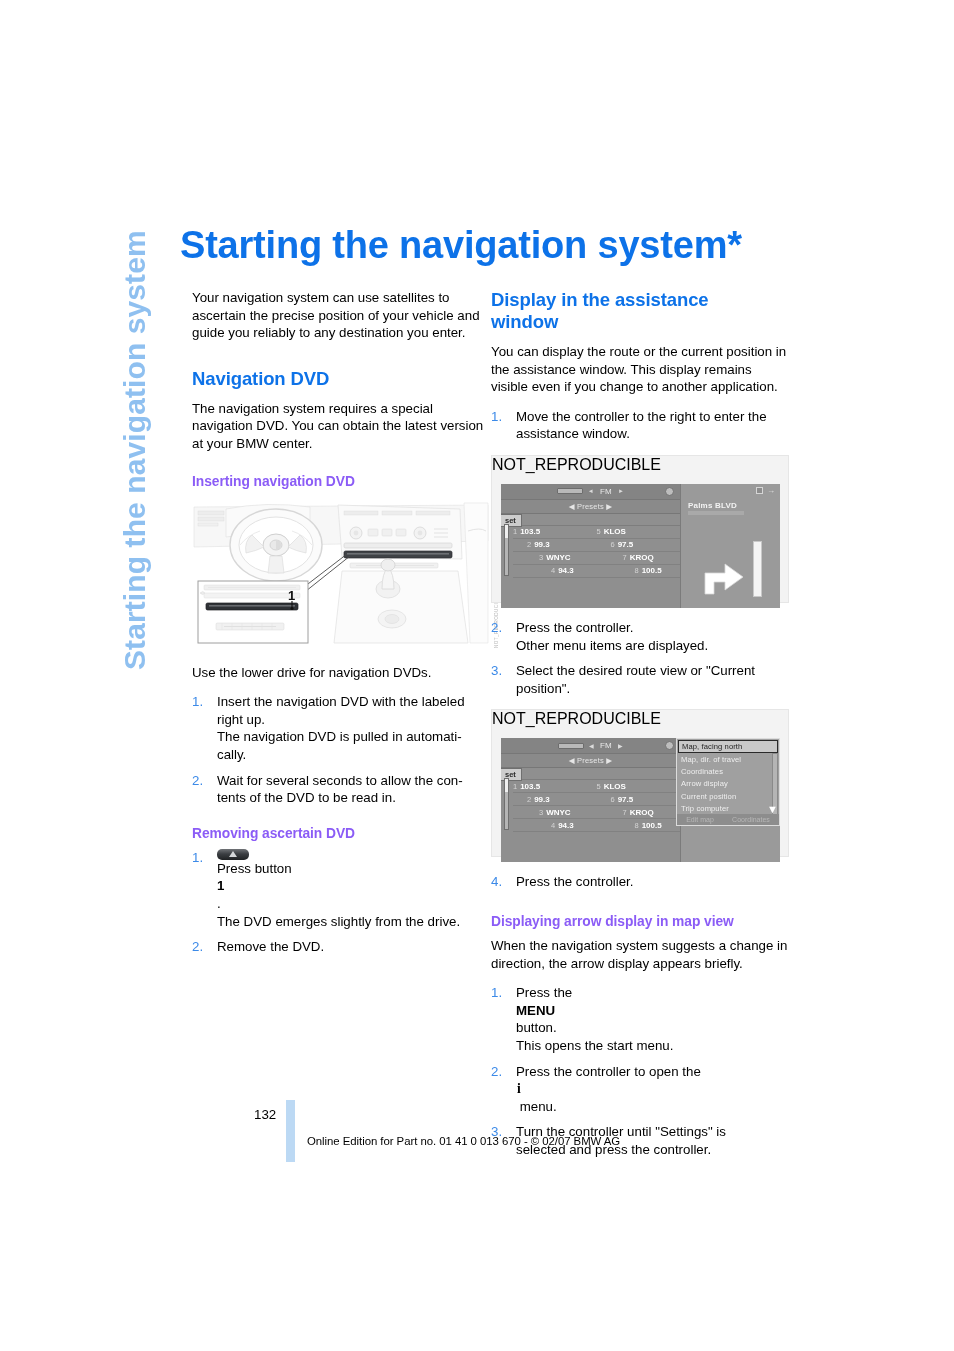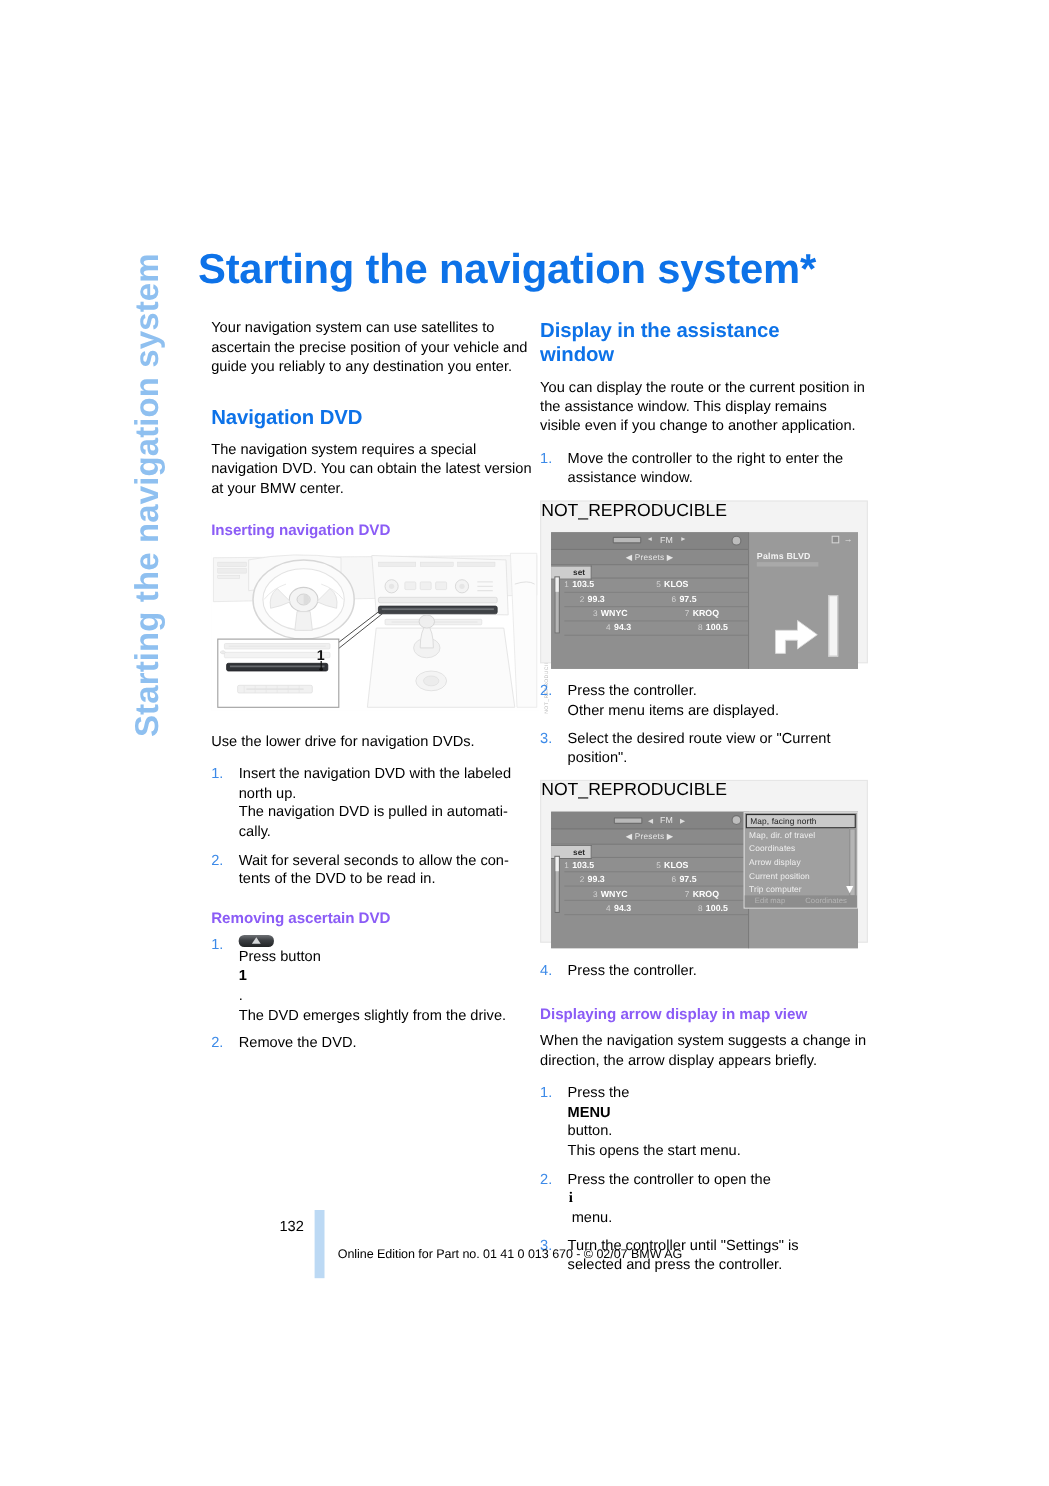--- a/index.html
+++ b/index.html
@@ -237,21 +237,21 @@
     color:#e6e6e6; font-size: 7.5px; letter-spacing: 0.2px;
   }
   .cd-setrow {
     position: relative;
     height: 12px;
     background: #8f8f8f;
     border-bottom: 1px solid #7d7d7d;
   }
   .cd-set {
     position:absolute; left:0; top:0;
-    padding: 1px 5px 1px 20px;
+    padding: 1px 5px 1px 4px;
     background:#cdcdcd; color:#2a2a2a;
     font-size:7.5px; font-weight:bold;
     border:1px solid #6f6f6f;
     border-left:none;
   }
   .cd-presets {
     position: relative;
     padding-left: 12px;
   }
   .cd-prow {
@@ -485,21 +485,21 @@
     <div class="sp-14"></div>
     <p class="body">Use the lower drive for navigation DVDs.</p>
 
     <div class="sp-12"></div>
 
     <ol class="steps">
       <li class="step">
         <span class="num">1.</span>
         <span class="lines">
           <span>Insert the navigation DVD with the labeled</span>
-          <span>north up.</span>
+          <span>right up.</span>
           <span>The navigation DVD is pulled in automati-</span>
           <span>cally.</span>
         </span>
       </li>
       <li class="step">
         <span class="num">2.</span>
         <span class="lines">
           <span>Wait for several seconds to allow the con-</span>
           <span>tents of the DVD to be read in.</span>
         </span>

